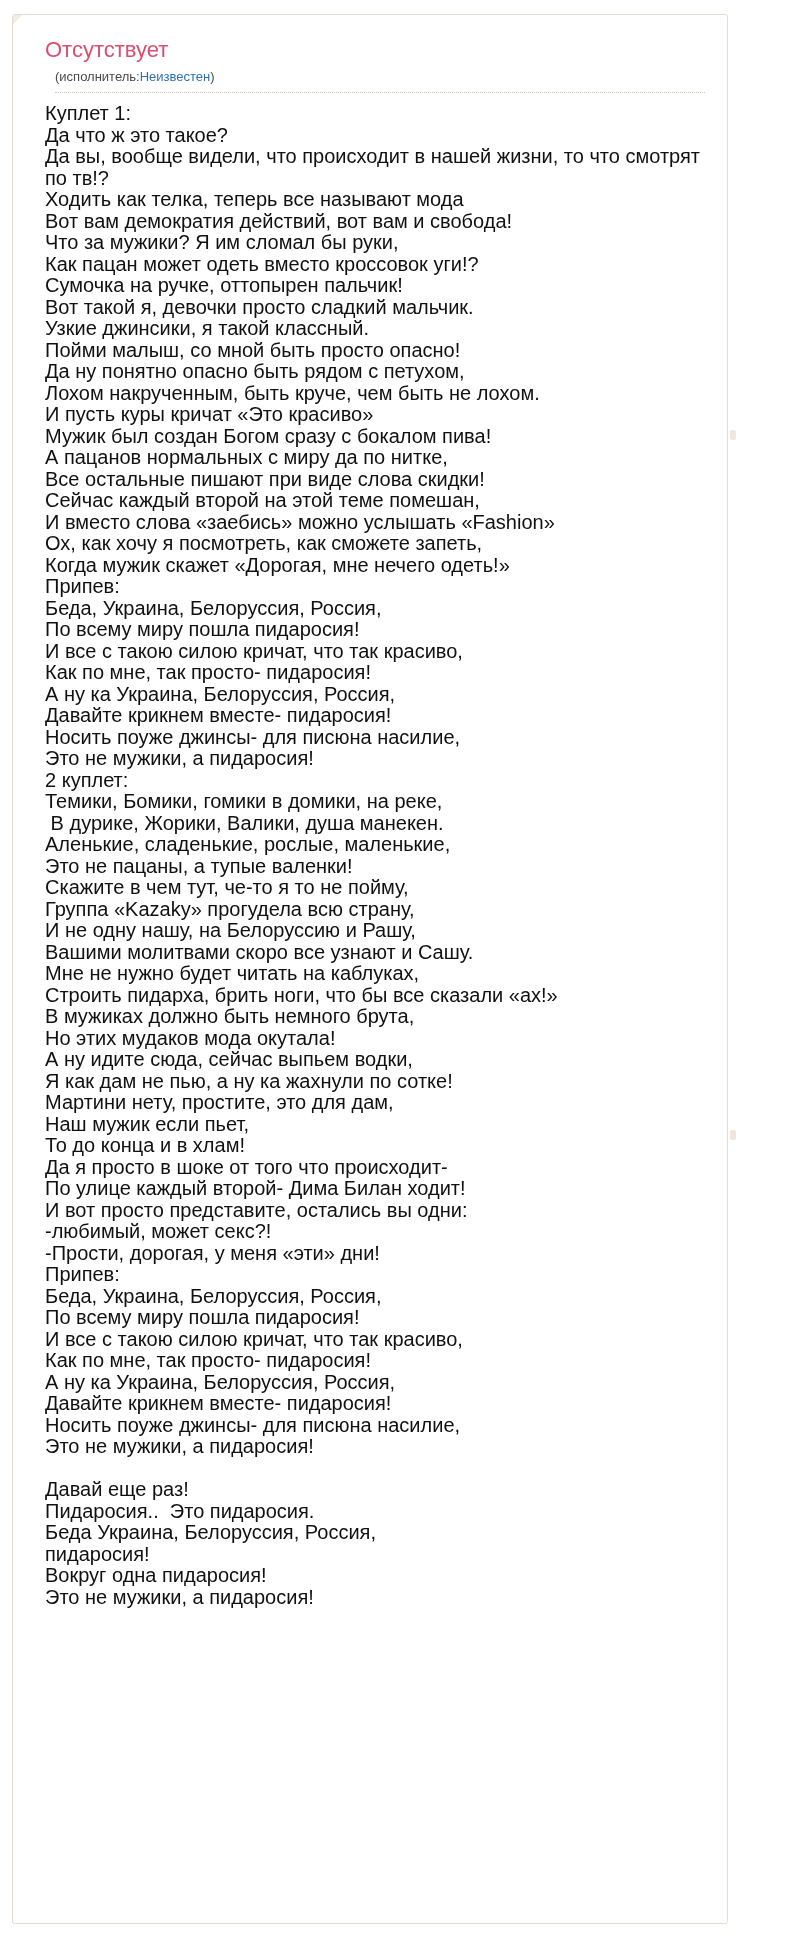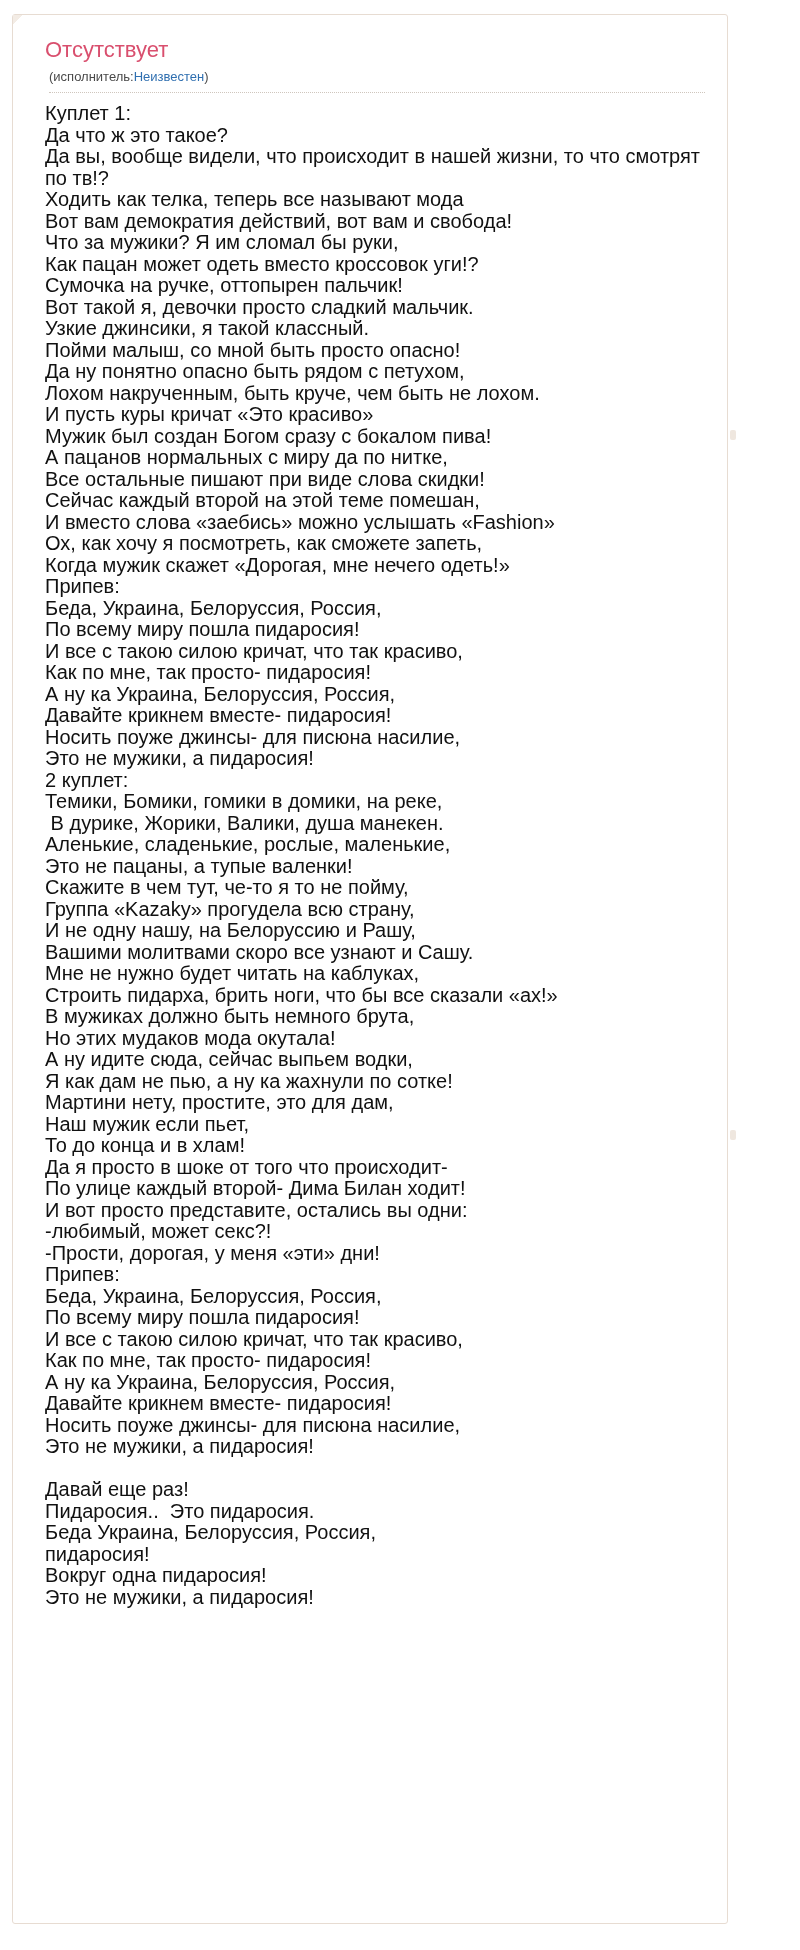--- a/index.html
+++ b/index.html
@@ -32,21 +32,21 @@
   .song-title {
     color: #d94f6e;
     font-size: 22px;
     line-height: 26px;
     font-weight: normal;
     margin: 6px 0 6px 10px;
   }
   .artist-line {
     font-size: 13px;
     color: #4a4a4a;
-    margin: 0 0 6px 14px;
+    margin: 0 0 6px 20px;
     padding-bottom: 8px;
     border-bottom: 1px dotted #cfc6bd;
   }
   .artist-line a {
     color: #2f6fb0;
     text-decoration: none;
   }
   .lyrics {
     margin: 10px 0 0 10px;
     font-size: 20px;

